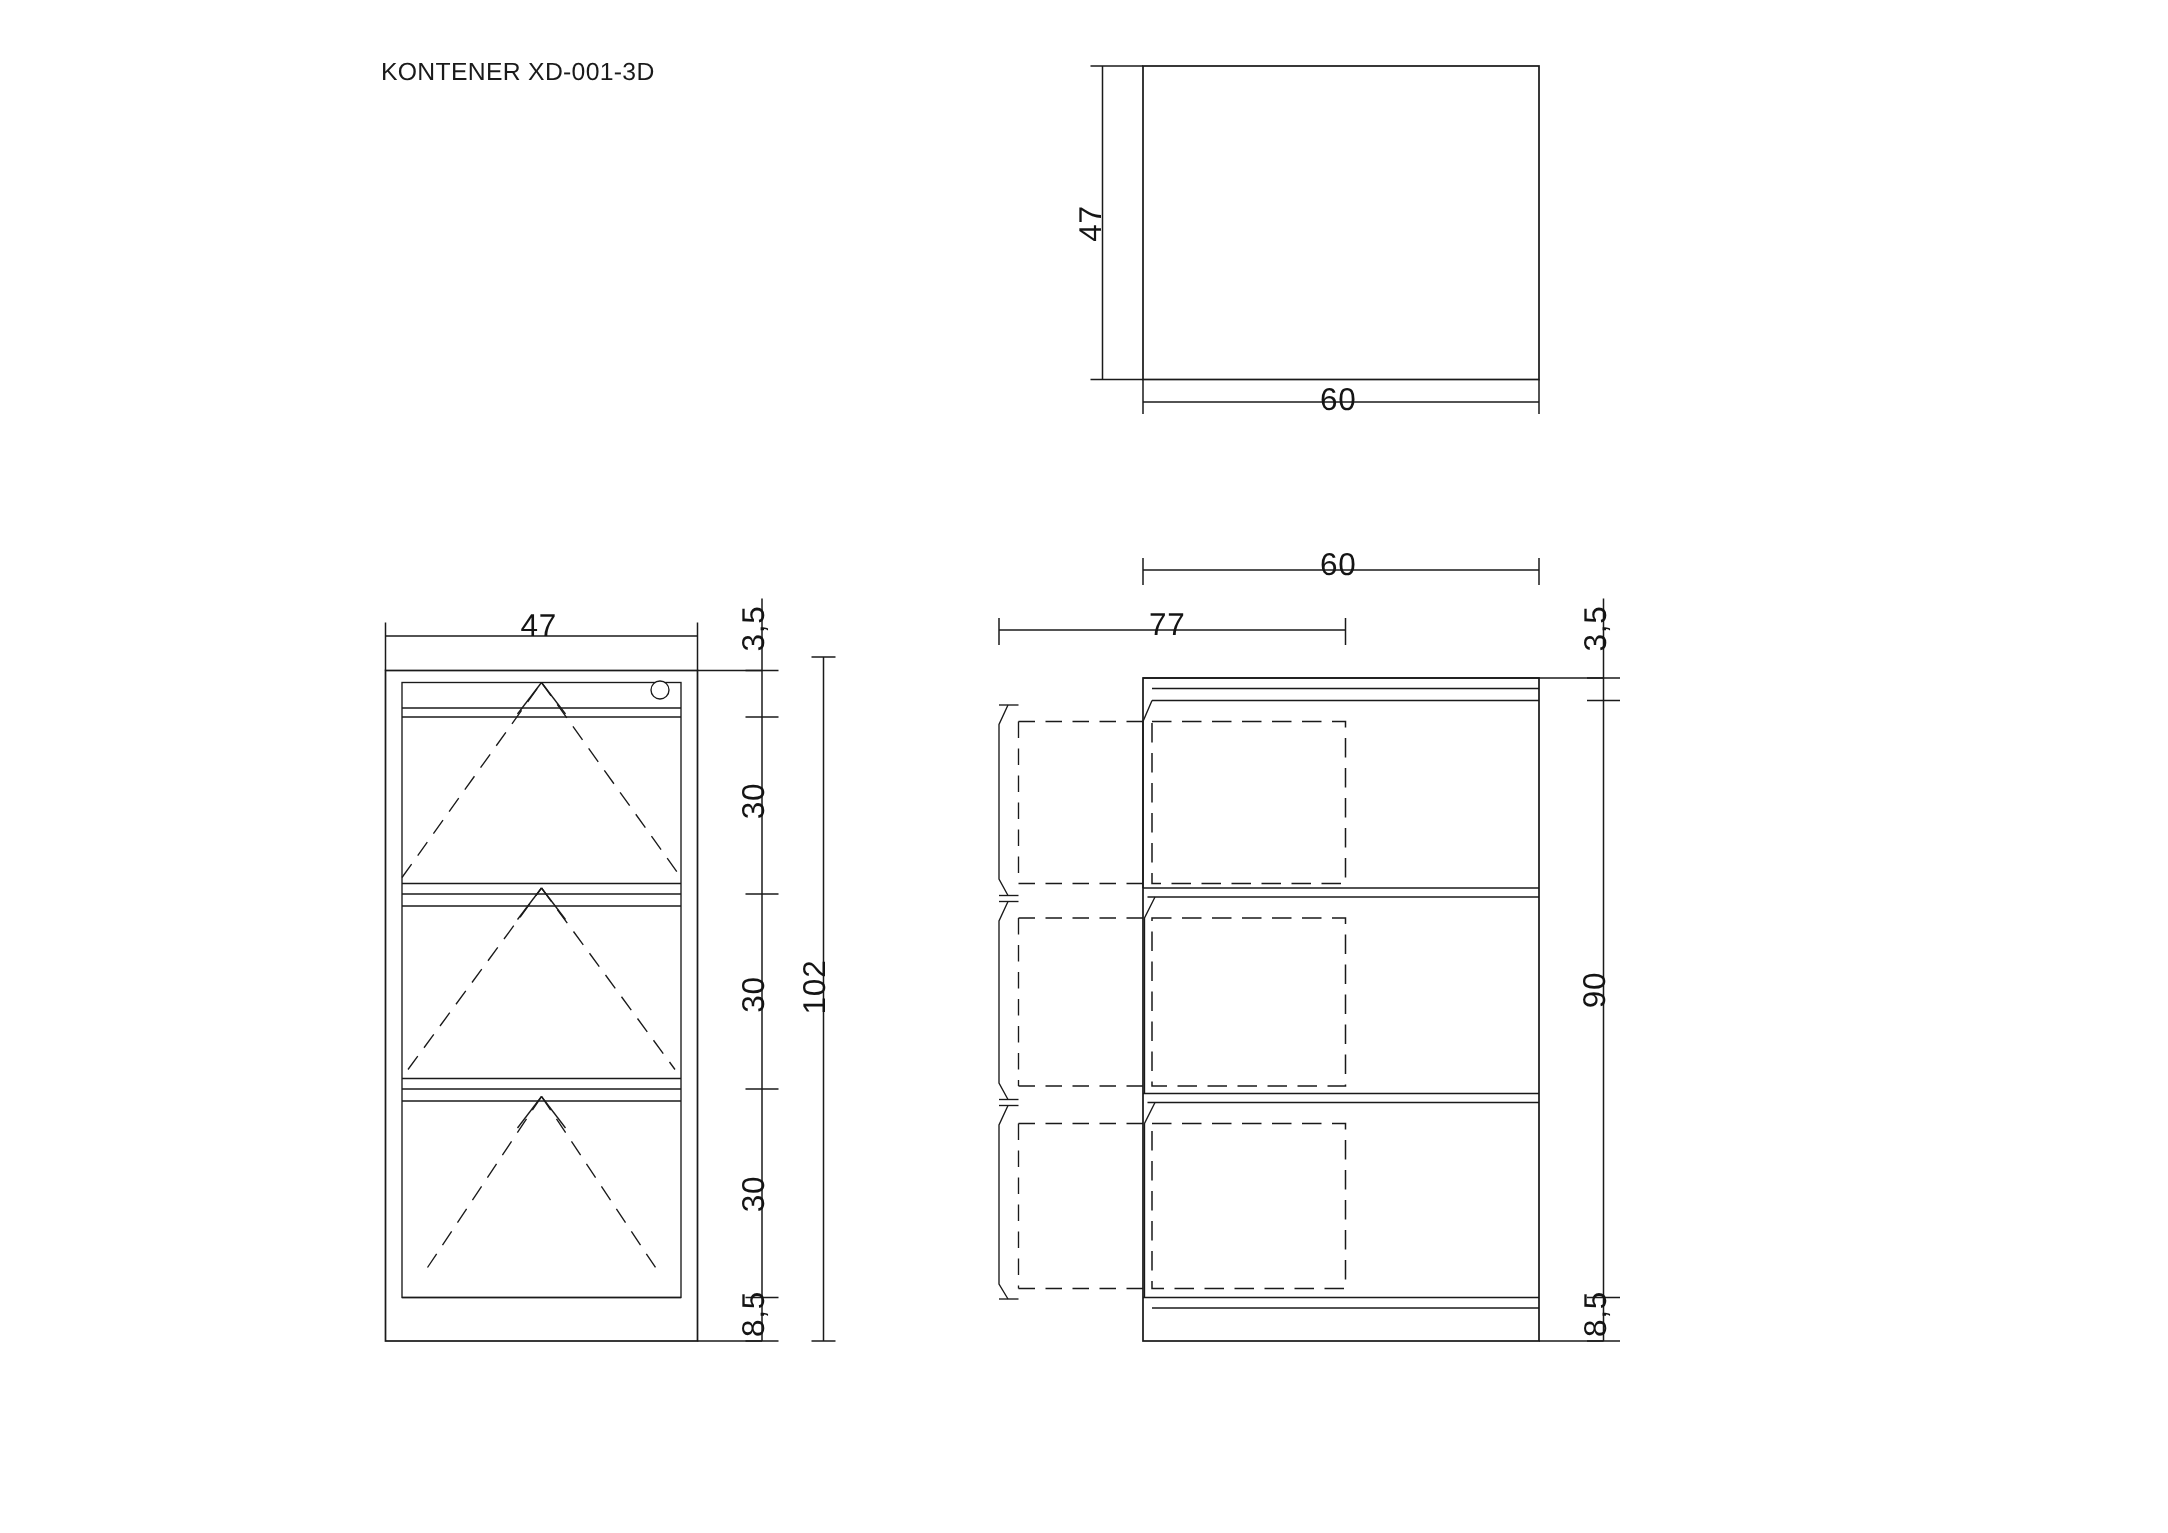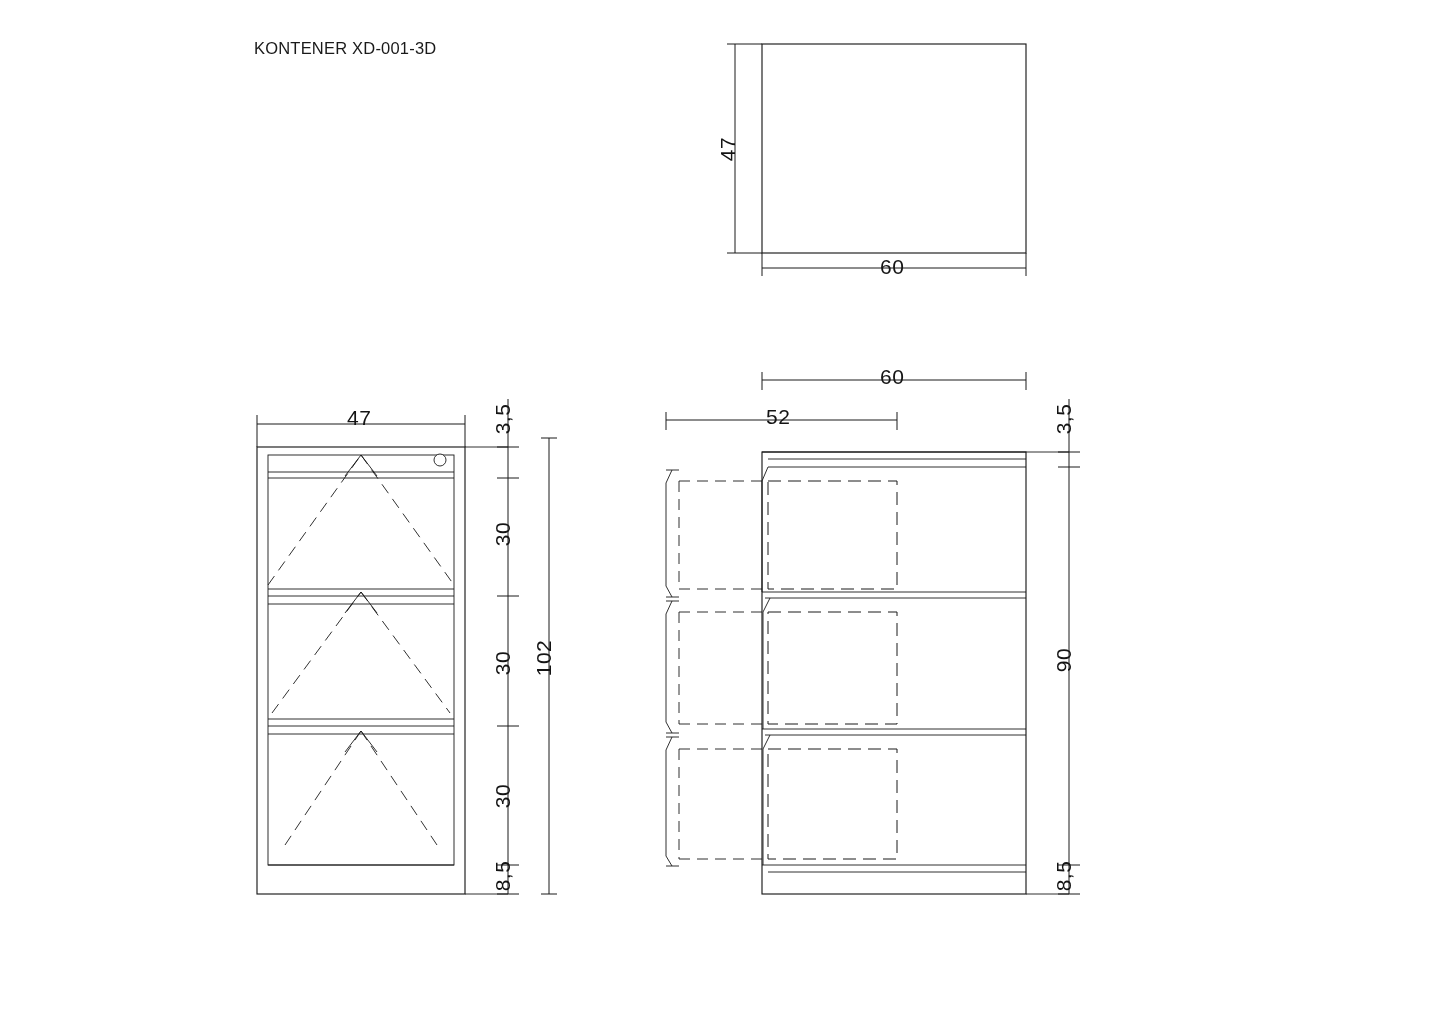--- a/index.html
+++ b/index.html
@@ -196,18 +196,18 @@
 
   <div class="dimtext" style="left:347px; top:406px;">47</div>
   <div class="dimtext vert" style="left:488px; top:407px;">3,5</div>
   <div class="dimtext vert" style="left:491px; top:522px;">30</div>
   <div class="dimtext vert" style="left:491px; top:651px;">30</div>
   <div class="dimtext vert" style="left:491px; top:784px;">30</div>
   <div class="dimtext vert" style="left:488px; top:864px;">8,5</div>
   <div class="dimtext vert" style="left:526px; top:646px;">102</div>
 
   <div class="dimtext" style="left:880px; top:365px;">60</div>
-  <div class="dimtext" style="left:766px; top:405px;">52</div>
+  <div class="dimtext" style="left:766px; top:405px;">77</div>
   <div class="dimtext vert" style="left:1049px; top:407px;">3,5</div>
   <div class="dimtext vert" style="left:1052px; top:648px;">90</div>
   <div class="dimtext vert" style="left:1049px; top:864px;">8,5</div>
 
 </div>
 
 </body></html>

